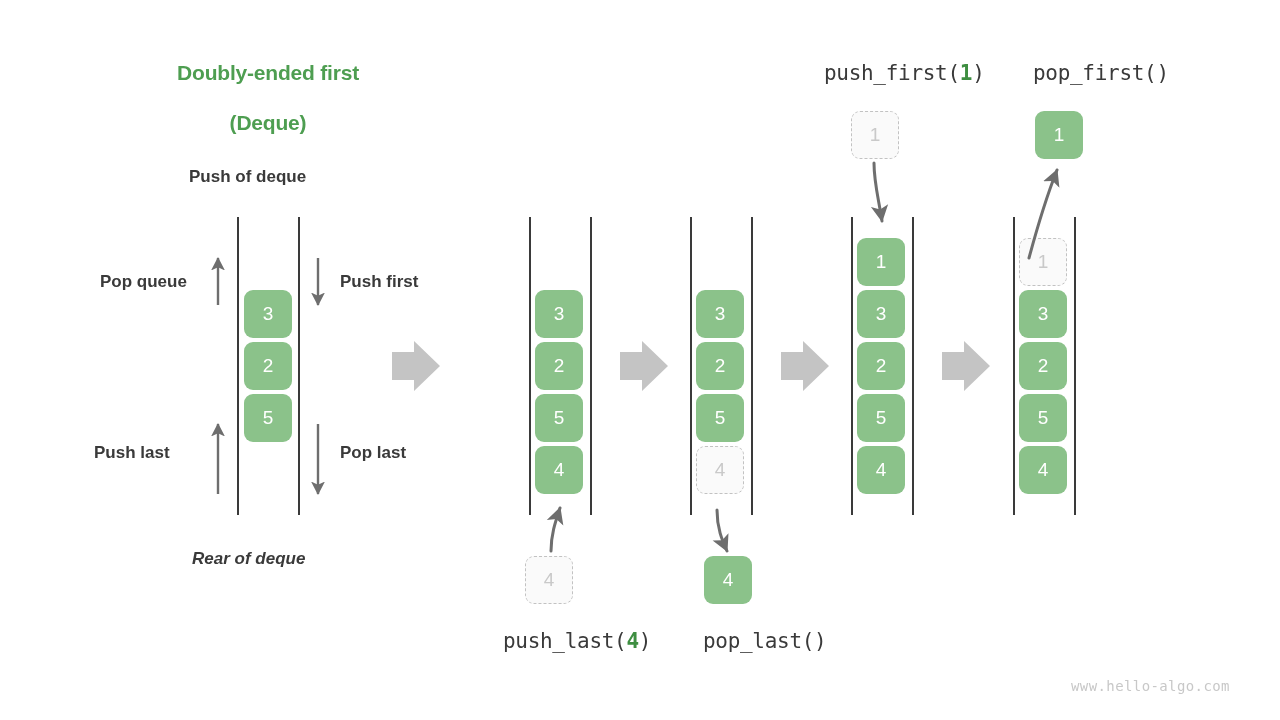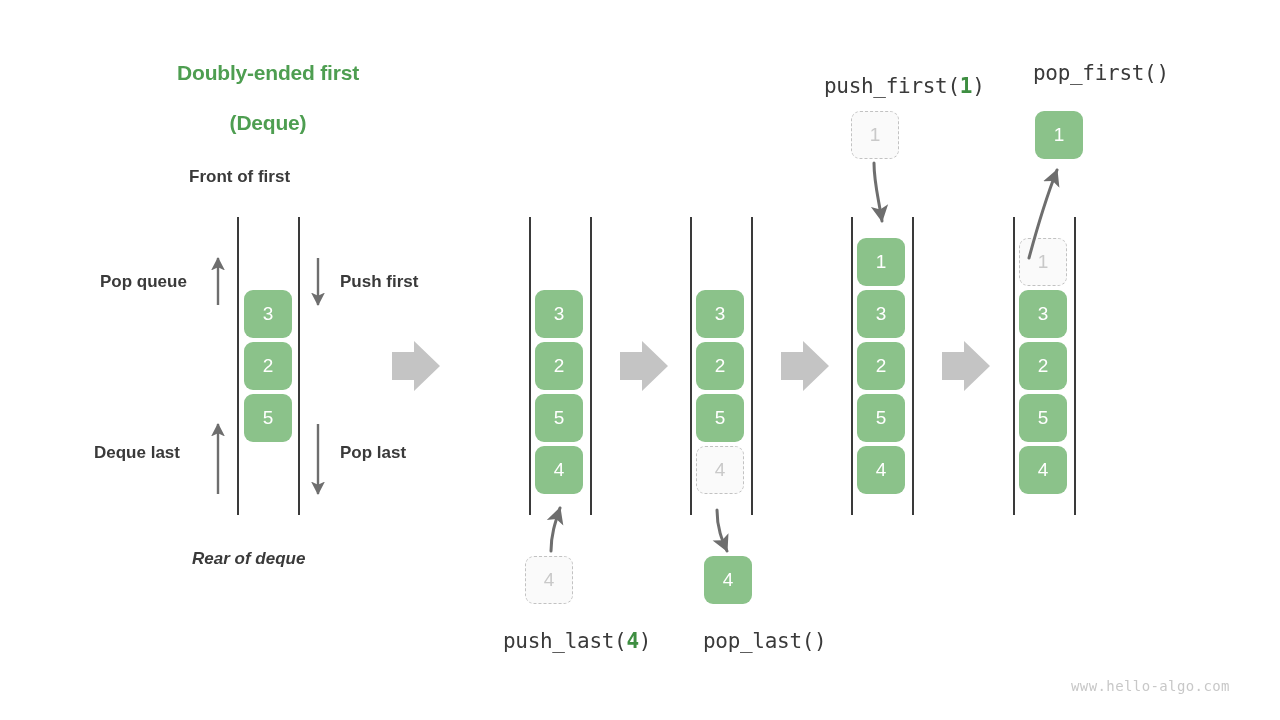--- a/index.html
+++ b/index.html
@@ -93,29 +93,29 @@
   }
 </style>
 </head>
 <body>
 
 <div class="canvas">
 
   <div class="title" style="left:92px; top:61px; width:352px;">Doubly-ended first</div>
   <div class="title" style="left:92px; top:111px; width:352px;">(Deque)</div>
 
-  <div class="label-bold" style="left:189px; top:167px;">Front of first</div>
+  <div class="label-bold" style="left:189px; top:167px;">Push of deque</div>
   <div class="label-bold" style="left:192px; top:549px;font-style:italic;">Rear of deque</div>
 
   <div class="label-bold" style="left:100px; top:272px;">Pop queue</div>
   <div class="label-bold" style="left:340px; top:272px;">Push first</div>
-  <div class="label-bold" style="left:94px; top:443px;">Deque last</div>
+  <div class="label-bold" style="left:94px; top:443px;">Push last</div>
   <div class="label-bold" style="left:340px; top:443px;">Pop last</div>
 
-  <div class="mono" style="left:824px; top:61px;margin-top:13px;"><span>push_first(</span><span class="arg">1</span><span>)</span></div>
+  <div class="mono" style="left:824px; top:61px;"><span>push_first(</span><span class="arg">1</span><span>)</span></div>
 
   <div class="mono" style="left:1033px; top:61px;"><span>pop_first()</span></div>
 
   <div class="mono" style="left:503px; top:629px;"><span>push_last(</span><span class="arg">4</span><span>)</span></div>
 
   <div class="mono" style="left:703px; top:629px;"><span>pop_last()</span></div>
 
   <div class="rail" style="left:237px; top:217px; height:298px;"></div>
   <div class="rail" style="left:298px; top:217px; height:298px;"></div>
   <div class="box filled" style="left:244px; top:290px;">3</div>

